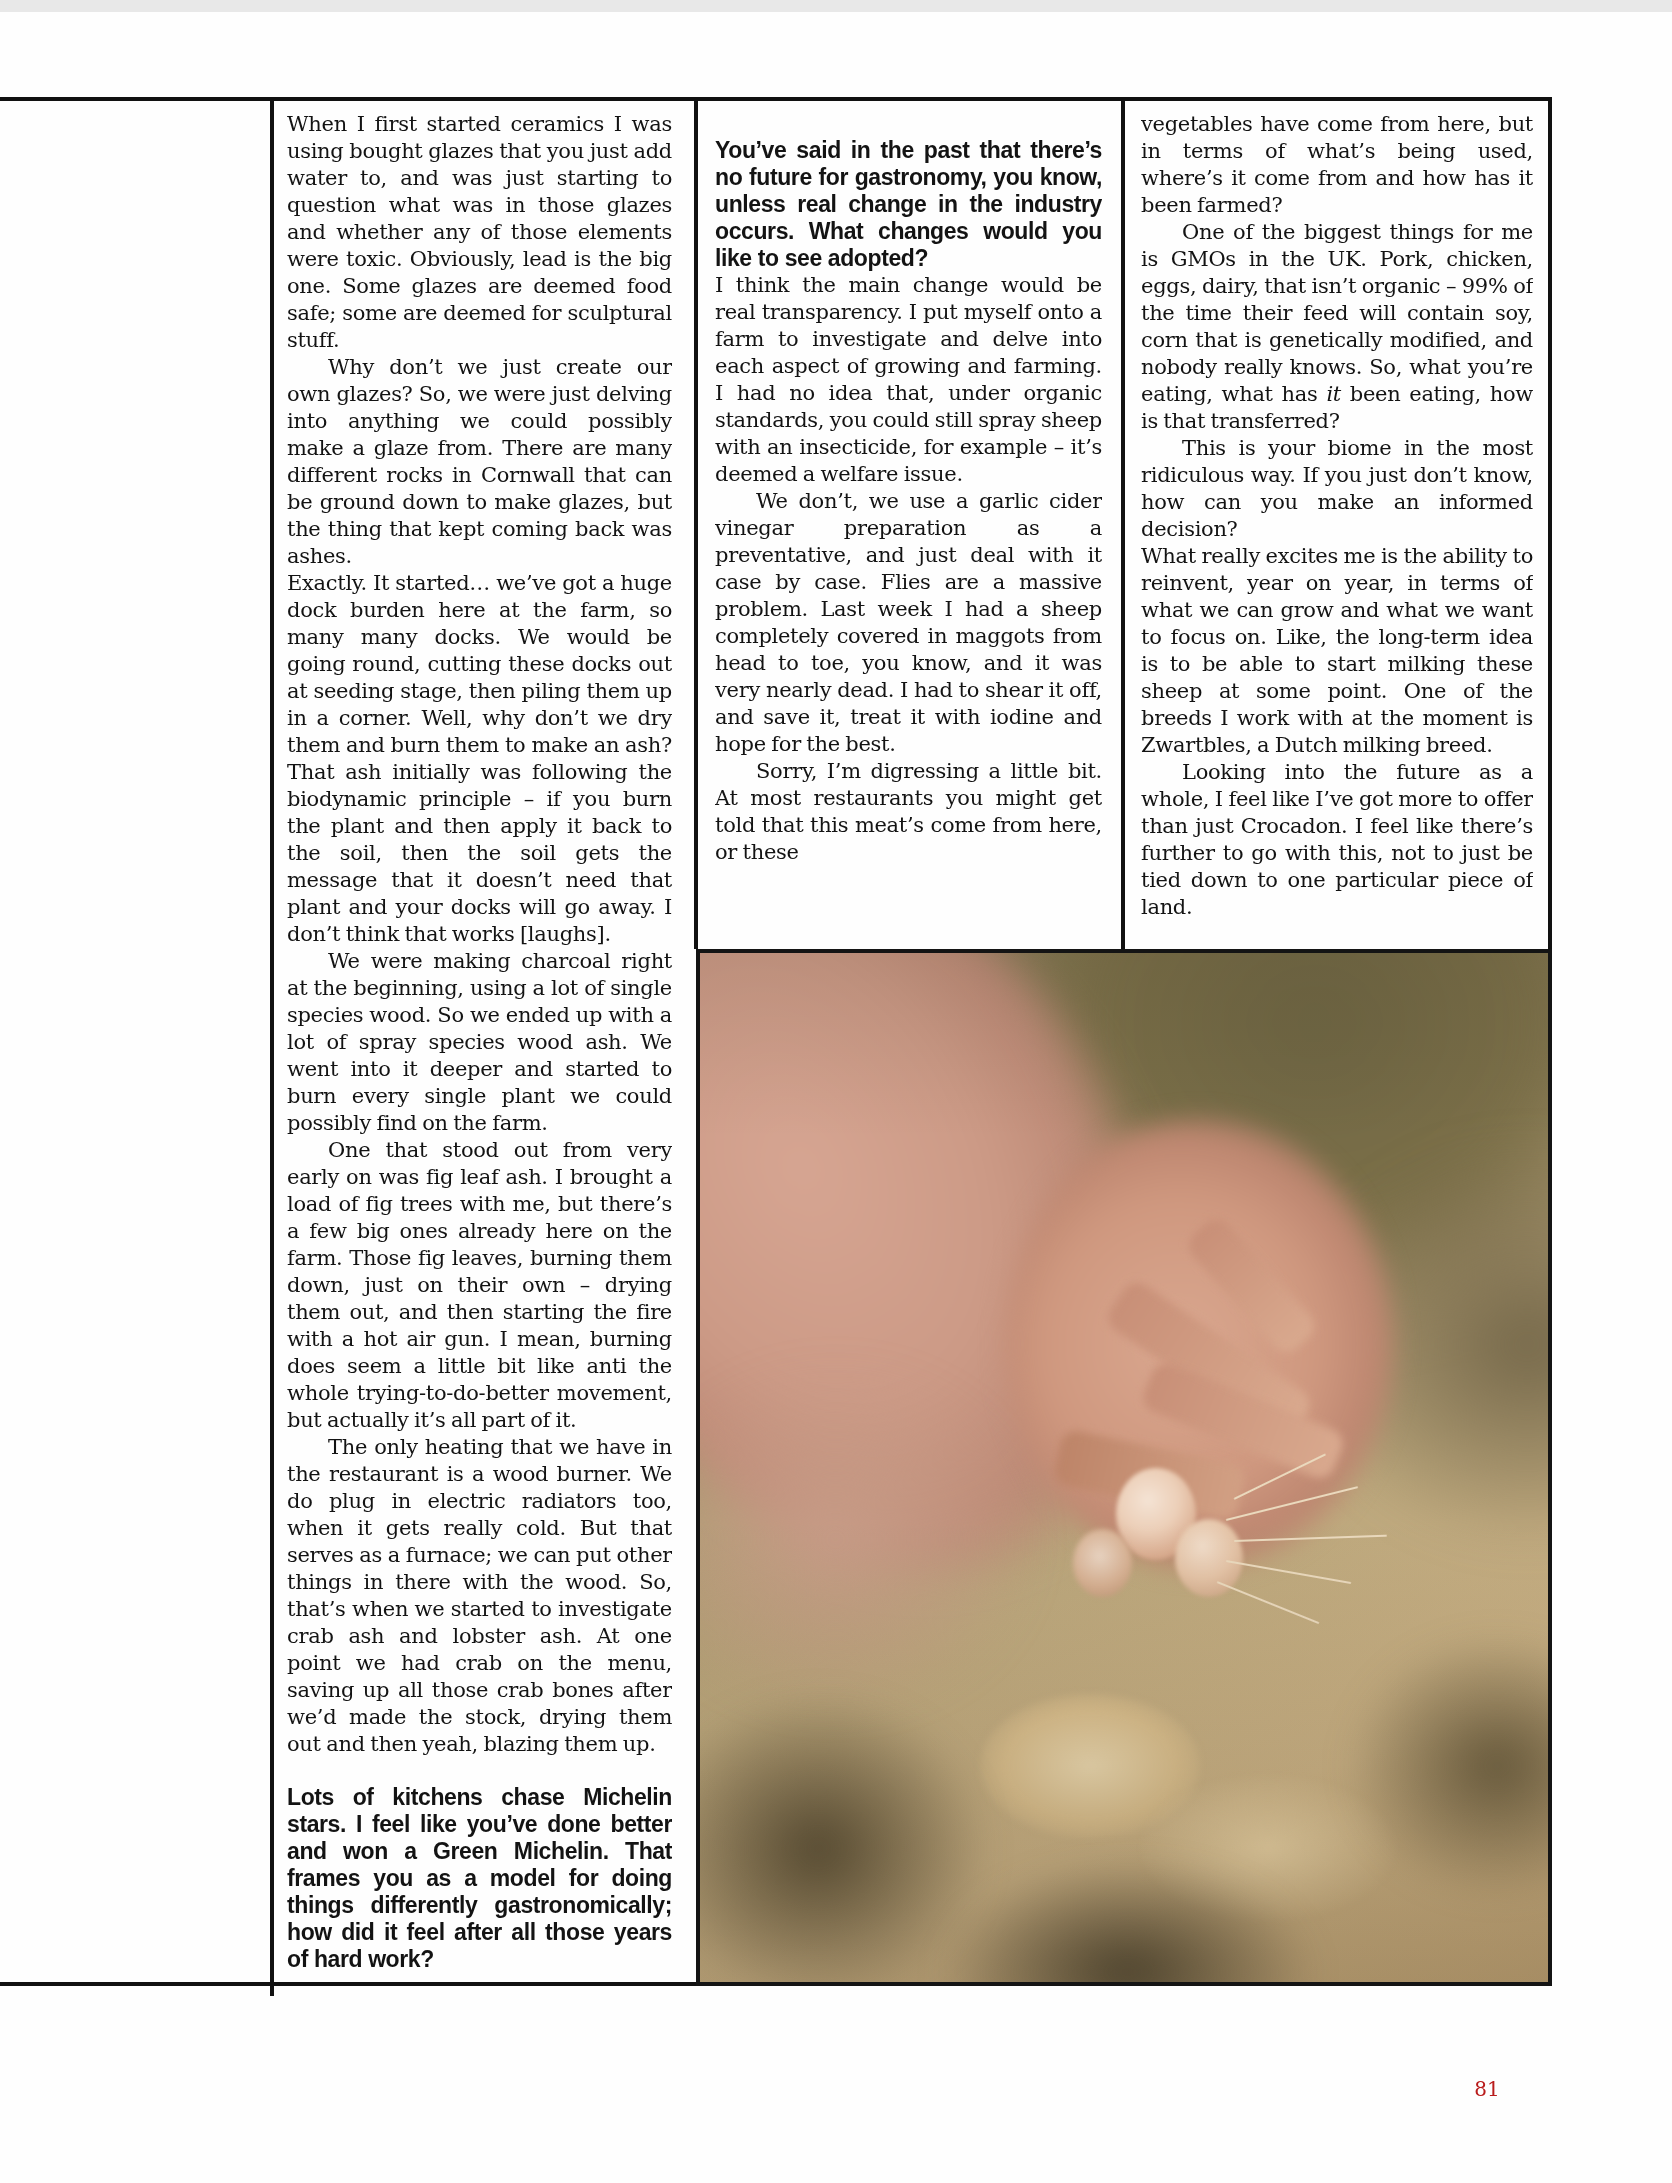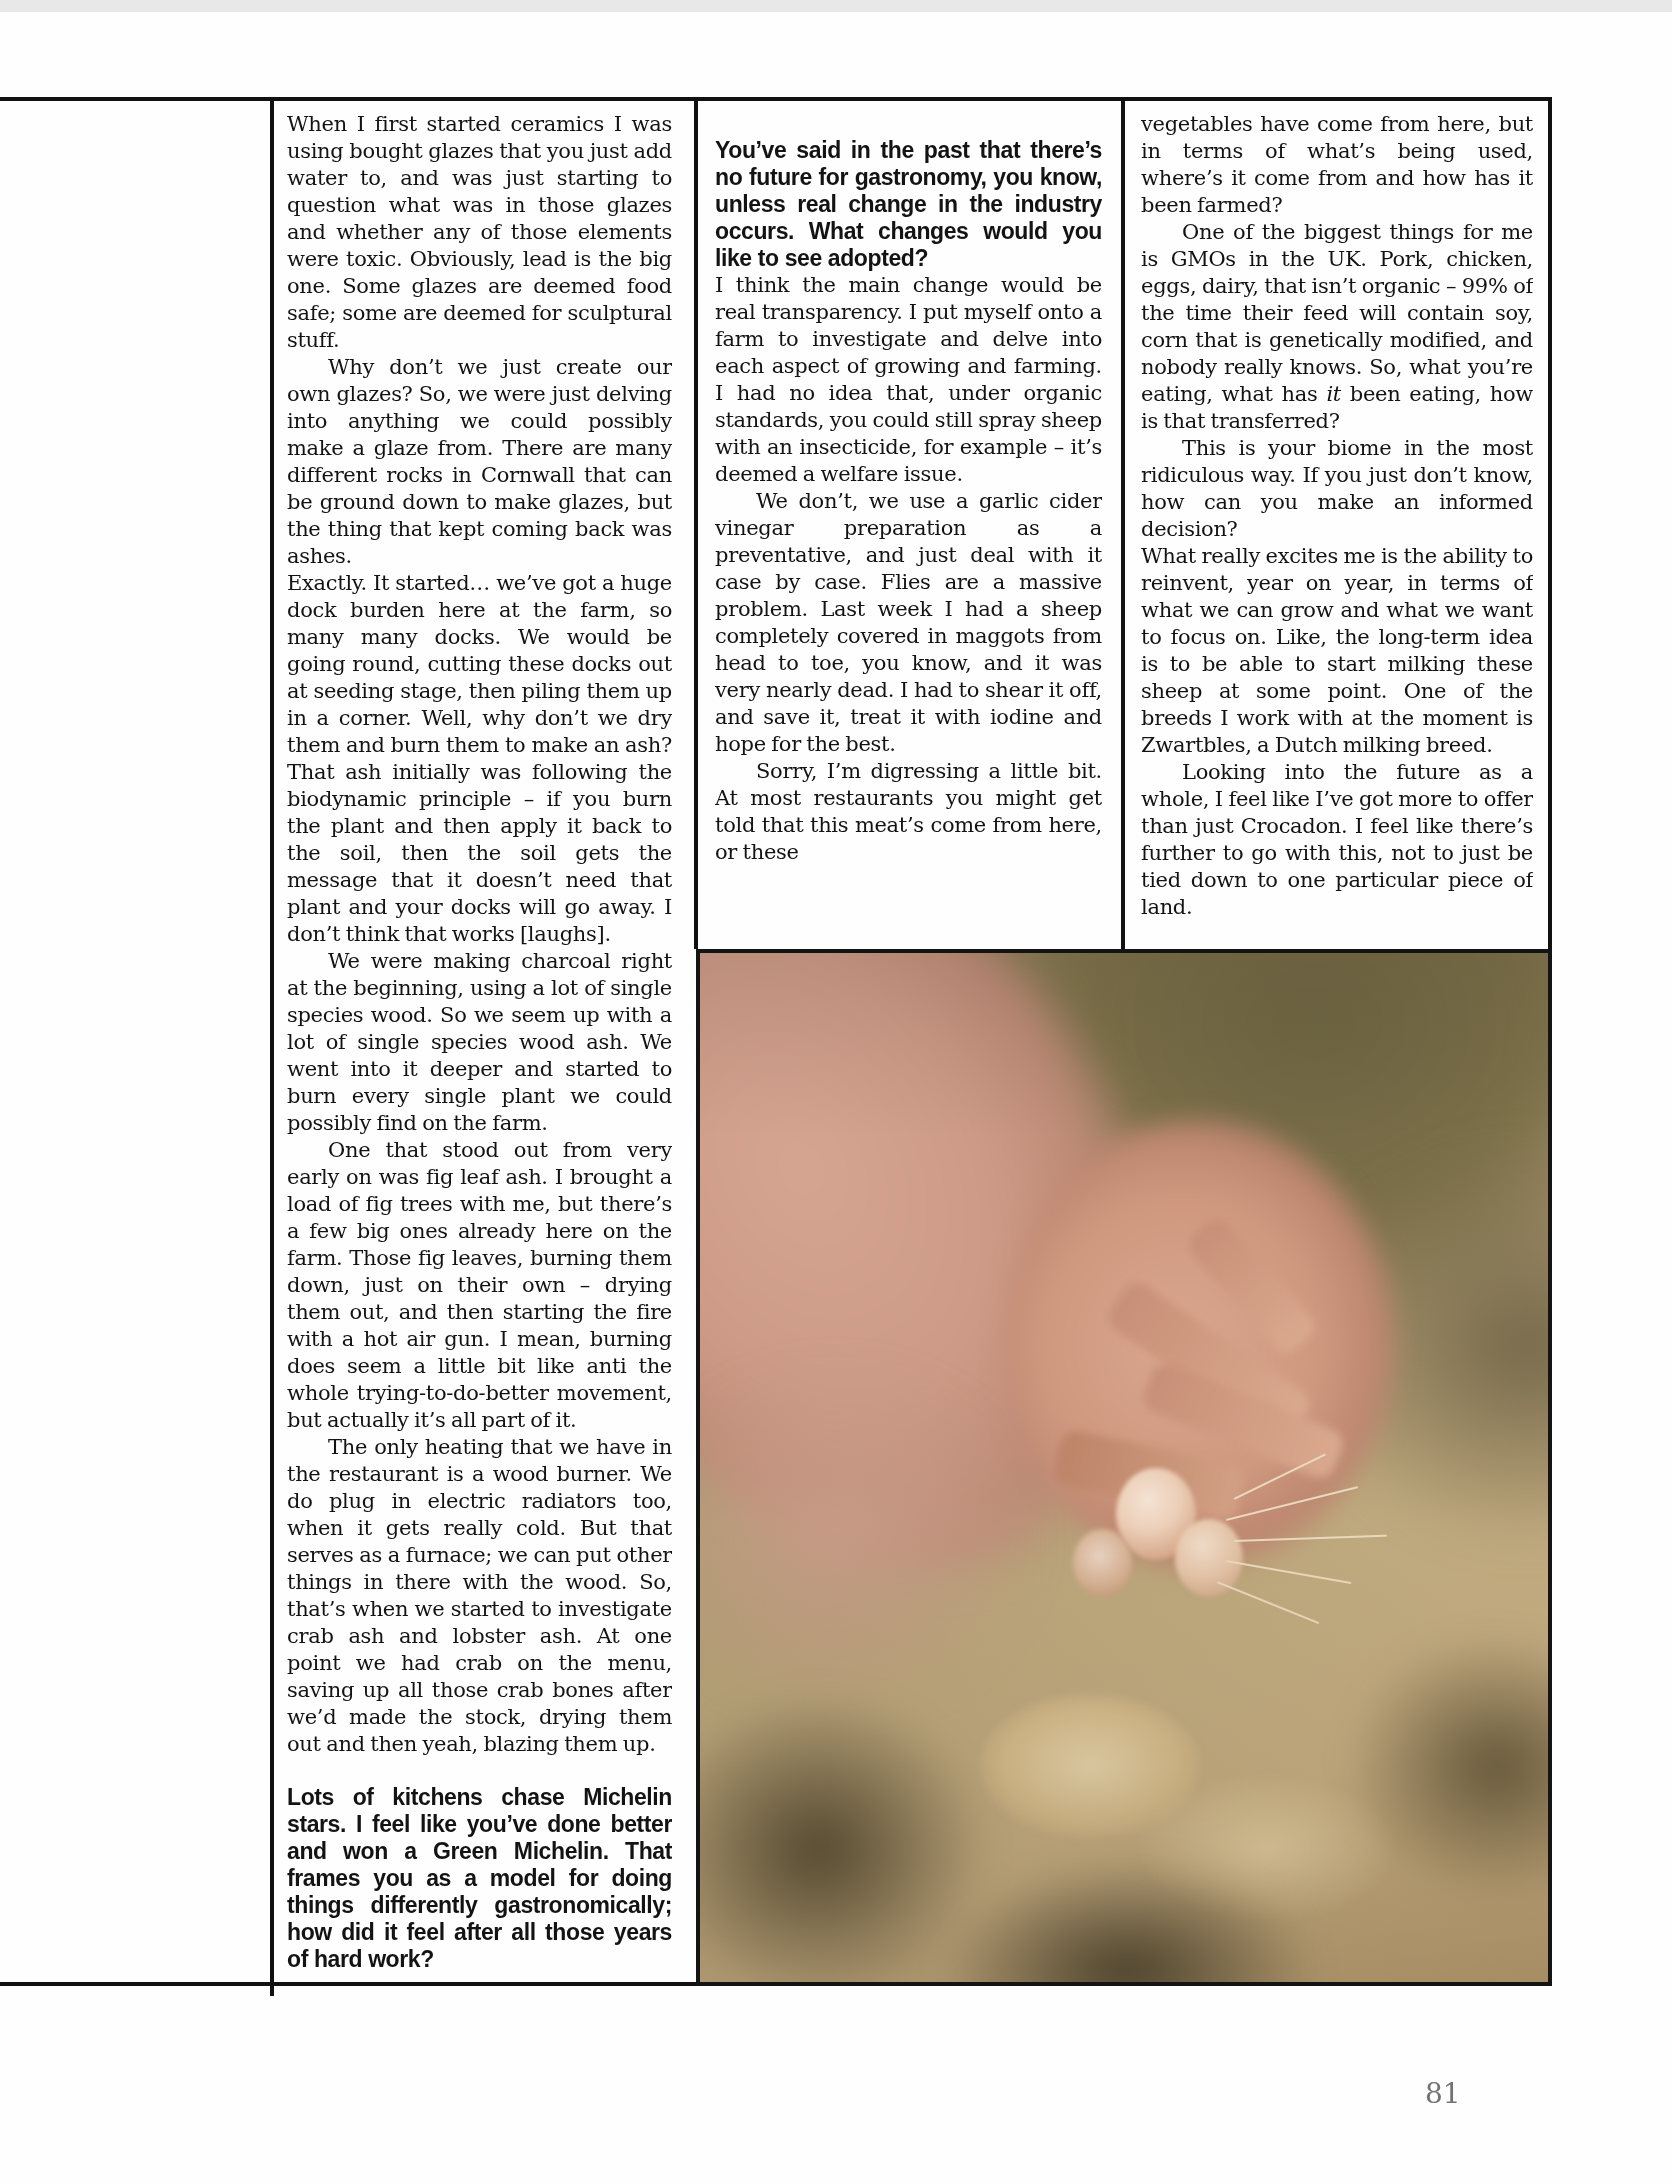--- a/index.html
+++ b/index.html
@@ -80,39 +80,39 @@
   .st:nth-child(8){left:80%;top:88%;width:22%;height:7.3px;background:#c3a26d;transform:rotate(-24deg);filter:blur(1.5px);}
   .st:nth-child(9){left:12%;top:68%;width:22%;height:7.3px;background:#cfb283;transform:rotate(12deg);filter:blur(2.2px);}
   .st:nth-child(10){left:40%;top:86%;width:8%;height:5.8px;background:#b2946a;transform:rotate(70deg);filter:blur(1.5px);}
   .st:nth-child(11){left:86%;top:40%;width:18%;height:8.7px;background:#d9c190;transform:rotate(40deg);filter:blur(2.2px);}
   .st:nth-child(12){left:-4%;top:62%;width:22%;height:7.3px;background:#bfa273;transform:rotate(26deg);filter:blur(2.2px);}
   .st:nth-child(13){left:20%;top:97%;width:40%;height:7.3px;background:#a98c5d;transform:rotate(-4deg);filter:blur(1.5px);}
   .st:nth-child(14){left:60%;top:68%;width:10%;height:5.8px;background:#efe0b4;transform:rotate(-40deg);filter:blur(0.7px);}
   .vignette{left:0;top:0;width:100%;height:100%;border-radius:0;
      background:linear-gradient(to bottom,rgba(40,35,20,0.10) 0%,rgba(0,0,0,0) 18%,rgba(0,0,0,0) 55%,rgba(55,45,25,0.18) 100%);}
 
-  .page-number{position:absolute;left:1425px;top:2065px;width:124px;text-align:left;
-     font-family:"DejaVu Serif",serif;font-size:28px;color:#737373;}
+  .page-number{position:absolute;left:1425px;top:2065px;width:124px;text-align:center;
+     font-family:"DejaVu Serif",serif;font-size:20px;color:#b91c1c;}
 </style>
 </head>
 <body>
 
 <div class="page">
   <div class="hrule rule-top"></div>
   <div class="hrule rule-bottom"></div>
   <div class="vrule vline-left"></div>
   <div class="vrule divider-1"></div>
   <div class="vrule divider-2"></div>
   <div class="vrule vline-right"></div>
 
   <div class="col col-1">
       <div class="para"><span>When I first started ceramics I was using bought glazes that you just add water to, and was just starting to question what was in those glazes and whether any of those elements were toxic. Obviously, lead is the big one. Some glazes are deemed food safe; some are deemed for sculptural stuff.</span></div>
       <div class="para indent"><span>Why don’t we just create our own glazes? So, we were just delving into anything we could possibly make a glaze from. There are many different rocks in Cornwall that can be ground down to make glazes, but the thing that kept coming back was ashes.</span></div>
       <div class="para"><span>Exactly. It started… we’ve got a huge dock burden here at the farm, so many many docks. We would be going round, cutting these docks out at seeding stage, then piling them up in a corner. Well, why don’t we dry them and burn them to make an ash? That ash initially was following the biodynamic principle – if you burn the plant and then apply it back to the soil, then the soil gets the message that it doesn’t need that plant and your docks will go away. I don’t think that works [laughs].</span></div>
-      <div class="para indent"><span>We were making charcoal right at the beginning, using a lot of single species wood. So we seem up with a lot of single species wood ash. We went into it deeper and started to burn every single plant we could possibly find on the farm.</span></div>
+      <div class="para indent"><span>We were making charcoal right at the beginning, using a lot of single species wood. So we ended up with a lot of spray species wood ash. We went into it deeper and started to burn every single plant we could possibly find on the farm.</span></div>
       <div class="para indent"><span>One that stood out from very early on was fig leaf ash. I brought a load of fig trees with me, but there’s a few big ones already here on the farm. Those fig leaves, burning them down, just on their own – drying them out, and then starting the fire with a hot air gun. I mean, burning does seem a little bit like anti the whole trying-to-do-better movement, but actually it’s all part of it.</span></div>
       <div class="para indent"><span>The only heating that we have in the restaurant is a wood burner. We do plug in electric radiators too, when it gets really cold. But that serves as a furnace; we can put other things in there with the wood. So, that’s when we started to investigate crab ash and lobster ash. At one point we had crab on the menu, saving up all those crab bones after we’d made the stock, drying them out and then yeah, blazing them up.</span></div>
       <div class="question"><span>Lots of kitchens chase Michelin stars. I feel like you’ve done better and won a Green Michelin. That frames you as a model for doing things differently gastronomically; how did it feel after all those years of hard work?</span></div>
     </div>
   <div class="col col-2">
       <div class="question"><span>You’ve said in the past that there’s no future for gastronomy, you know, unless real change in the industry occurs. What changes would you like to see adopted?</span></div>
       <div class="para"><span>I think the main change would be real transparency. I put myself onto a farm to investigate and delve into each aspect of growing and farming. I had no idea that, under organic standards, you could still spray sheep with an insecticide, for example – it’s deemed a welfare issue.</span></div>
       <div class="para indent"><span>We don’t, we use a garlic cider vinegar preparation as a preventative, and just deal with it case by case. Flies are a massive problem. Last week I had a sheep completely covered in maggots from head to toe, you know, and it was very nearly dead. I had to shear it off, and save it, treat it with iodine and hope for the best.</span></div>
       <div class="para indent"><span>Sorry, I’m digressing a little bit. At most restaurants you might get told that this meat’s come from here, or these</span></div>
     </div>

